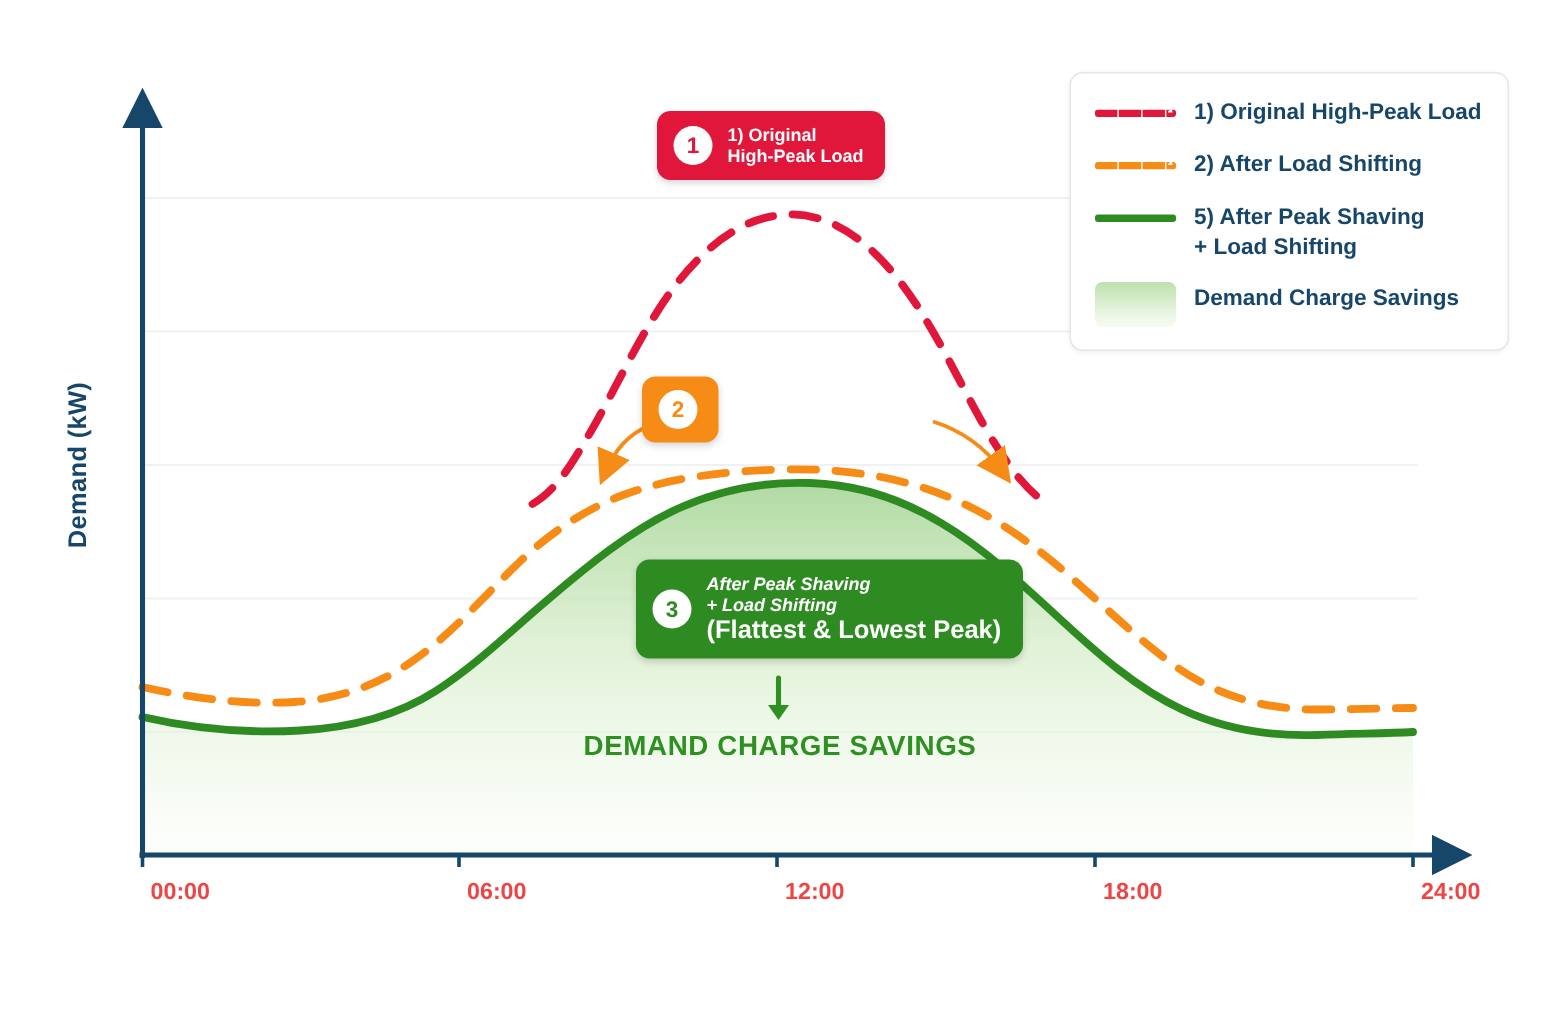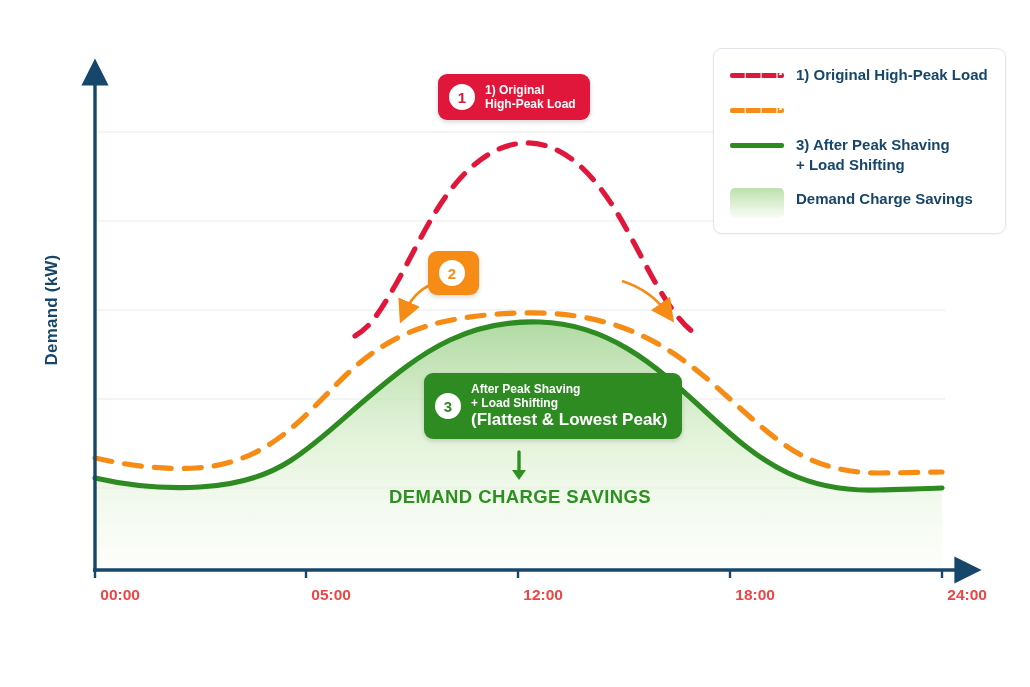--- a/index.html
+++ b/index.html
@@ -268,63 +268,64 @@
       <line x1="306" y1="570" x2="306" y2="578"></line>
       <line x1="518" y1="570" x2="518" y2="578"></line>
       <line x1="730" y1="570" x2="730" y2="578"></line>
       <line x1="942" y1="570" x2="942" y2="578"></line>
     </g>
   </svg>
 
   <div class="axis-title" id="y-axis-title">Demand (kW)</div>
 
   <div class="tick-label" style="left:95px;">00:00</div>
-  <div class="tick-label" style="left:306px;">05:00</div>
+  <div class="tick-label" style="left:306px;">06:00</div>
   <div class="tick-label" style="left:518px;">12:00</div>
   <div class="tick-label" style="left:730px;">18:00</div>
   <div class="tick-label" style="left:942px;">24:00</div>
 
   <div class="callout" id="callout-1">
     <span class="num">1</span>
     <span class="txt">1) Original
 High-Peak Load</span>
   </div>
 
   <div class="callout" id="callout-2">
     <span class="num">2</span>
   </div>
 
   <div class="callout" id="callout-3">
     <span class="num">3</span>
     <span>
-      <span class="txt" style="display:block;">After Peak Shaving
+      <span class="txt" style="display:block;font-style:italic;">After Peak Shaving
 + Load Shifting</span>
       <span class="sub" style="display:block;">(Flattest &amp; Lowest Peak)</span>
     </span>
   </div>
 
   <div id="savings-label">DEMAND CHARGE SAVINGS</div>
 
   <div id="legend">
     <div class="legend-row">
       <span class="legend-swatch" style="color:#E0173A;">
           <span class="dashline"></span>
         </span>
       <span class="legend-label">1) Original High-Peak Load</span>
     </div>
     <div class="legend-row">
       <span class="legend-swatch" style="color:#F68C15;">
           <span class="dashline"></span>
         </span>
+      <span class="legend-label">2) After Load Shifting</span>
     </div>
     <div class="legend-row">
       <span class="legend-swatch" style="color:#2E8B22;">
           <span class="solidline"></span>
         </span>
-      <span class="legend-label">3) After Peak Shaving
+      <span class="legend-label">5) After Peak Shaving
  + Load Shifting</span>
     </div>
     <div class="legend-row">
       <span class="legend-swatch area-swatch"></span>
       <span class="legend-label">Demand Charge Savings</span>
     </div>
   </div>
 
 </div>
 

